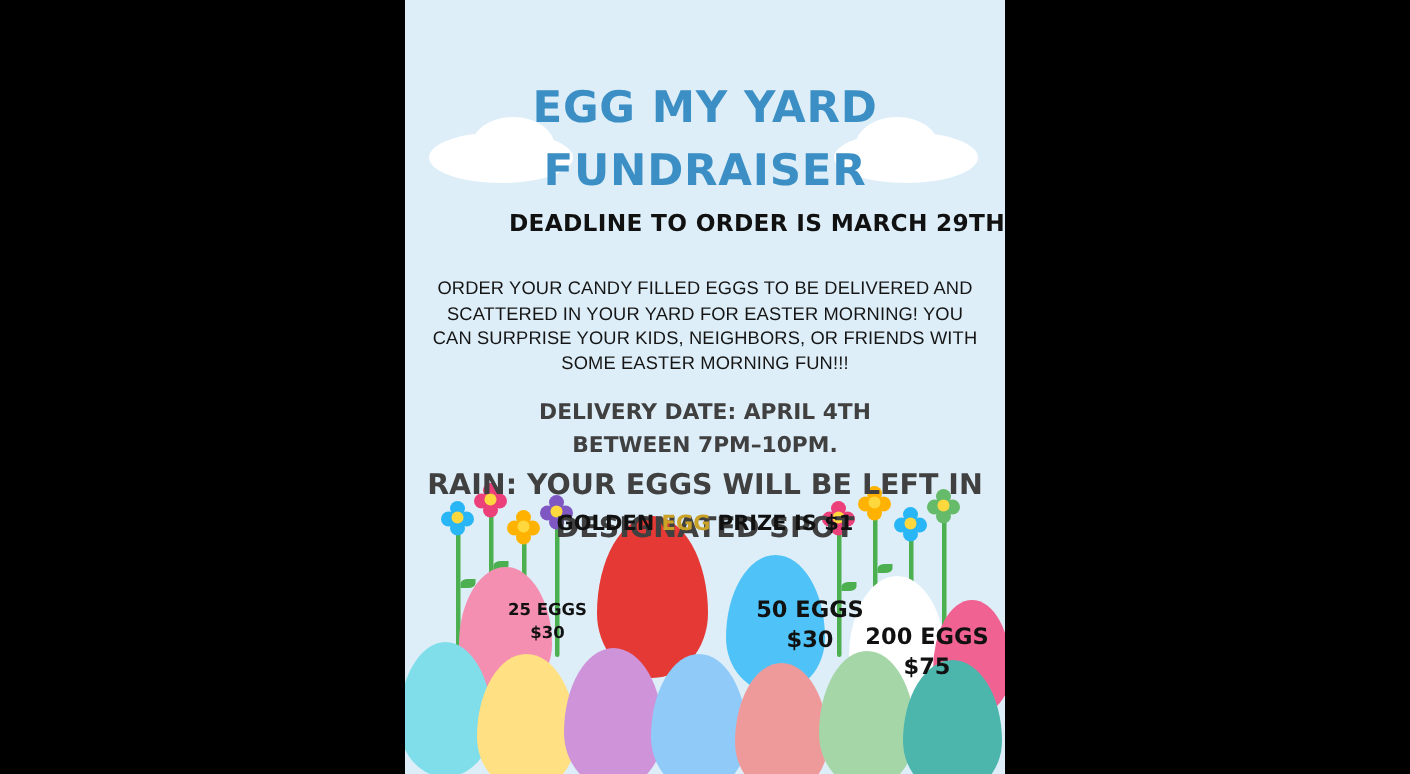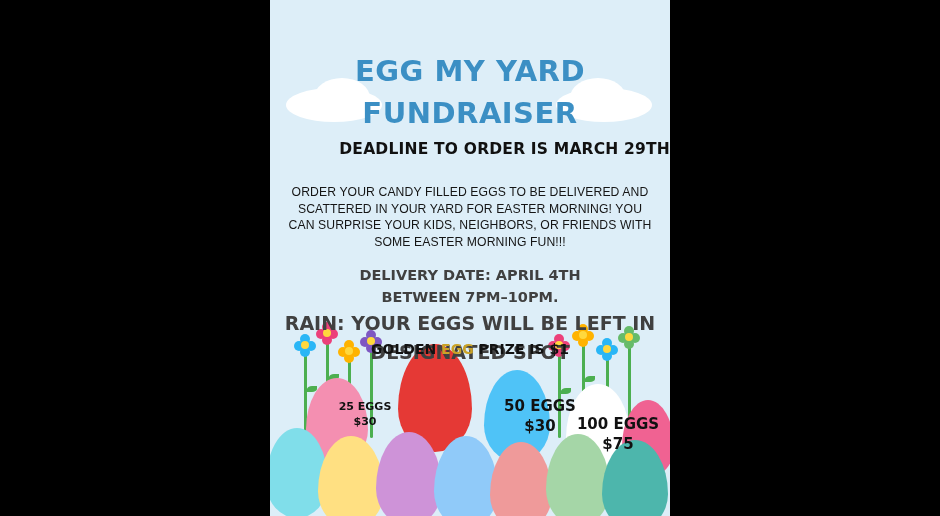--- a/index.html
+++ b/index.html
@@ -312,18 +312,18 @@
 
     <div class="egg-label" style="left:40px; top:400px; width:110px; font-size:11px;">
       <div>25 EGGS</div>
       <div>$30</div>
     </div>
     <div class="egg-label" style="left:215px; top:396px; width:110px; font-size:15px;">
       <div>50 EGGS</div>
       <div>$30</div>
     </div>
     <div class="egg-label" style="left:298px; top:414px; width:100px; font-size:15px;">
-      <div>100 EGGS</div>
+      <div>200 EGGS</div>
       <div>$75</div>
     </div>
 
   </div>
 </div>
 
 </body></html>

